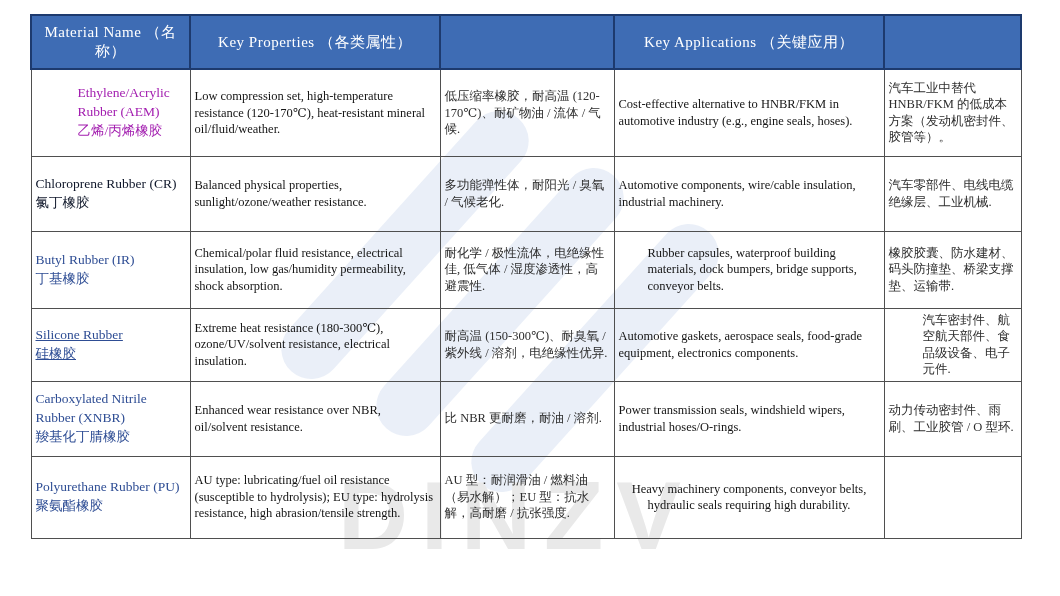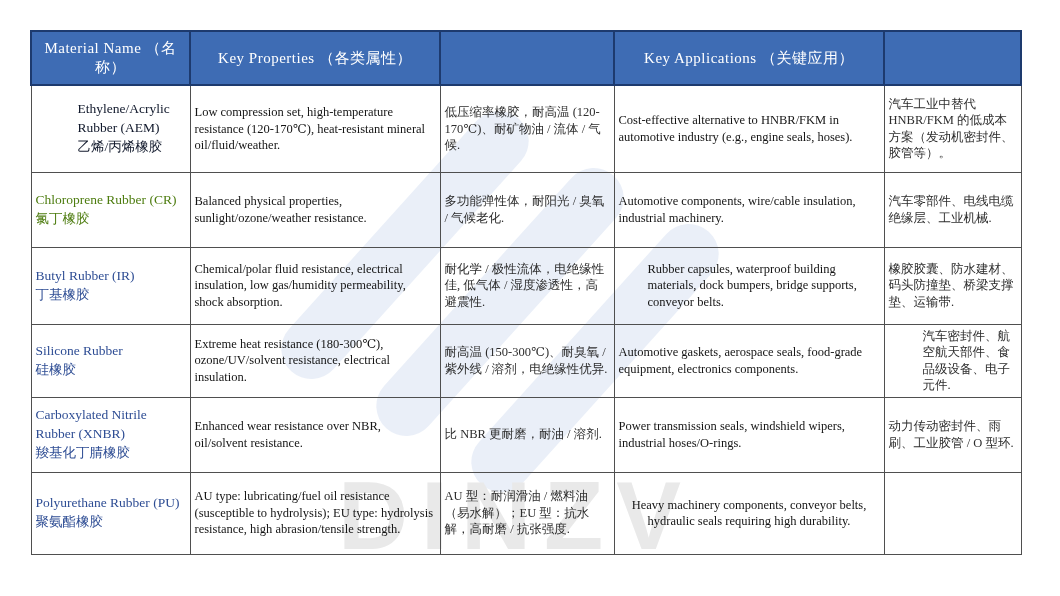--- a/index.html
+++ b/index.html
@@ -22,21 +22,21 @@
   .s3 { left: 245px; top: 118px; }
 
   
   .wm-text {
     position: absolute; left: 338px; top: 460px; z-index: 0;
     font-family: "Liberation Sans", "DejaVu Sans", sans-serif;
     font-weight: bold; font-size: 97px; letter-spacing: 13px;
   }
 
   table {
-    position: absolute; left: 30px; top: 30px; width: 990px; z-index: 1;
+    position: absolute; left: 30px; top: 14px; width: 990px; z-index: 1;
     border-collapse: collapse; table-layout: fixed;
   }
   th {
     color: #ffffff; font-weight: normal; font-size: 15px;
     padding: 7px 3px; text-align: center; letter-spacing: 0.5px;
   }
   td {
     vertical-align: middle; padding: 2px 4px;
     font-size: 12.5px; color: #141414; line-height: 1.32;
     background: transparent; word-wrap: break-word;
@@ -69,51 +69,51 @@
       <tr style="height:38px">
         <th style="background: rgb(62, 108, 180); border: 2px solid rgb(29, 58, 110);">Material Name （名称）</th>
         <th style="background: rgb(62, 108, 180); border: 2px solid rgb(29, 58, 110);">Key Properties （各类属性）</th>
         <th style="background: rgb(62, 108, 180); border: 2px solid rgb(29, 58, 110);"></th>
         <th style="background: rgb(62, 108, 180); border: 2px solid rgb(29, 58, 110);">Key Applications （关键应用）</th>
         <th style="background: rgb(62, 108, 180); border: 2px solid rgb(29, 58, 110);"></th>
       </tr>
     </thead>
     <tbody>
       <tr style="height:87px">
-        <td class="mat" style="border: 1px solid rgb(79, 79, 79); color: #0f172a; padding-left: 46px;">
+        <td class="mat" style="border: 1px solid rgb(79, 79, 79); color: #a21caf; padding-left: 46px;">
           <span class="mat-en">Ethylene/Acrylic Rubber (AEM)</span>
           <span class="mat-zh">乙烯/丙烯橡胶</span>
         </td>
         <td style="border: 1px solid rgb(79, 79, 79); margin-top: 12px;">Low compression set, high-temperature resistance (120-170℃), heat-resistant mineral oil/fluid/weather.</td>
         <td class="zh" style="border: 1px solid rgb(79, 79, 79);">低压缩率橡胶，耐高温 (120-170℃)、耐矿物油 / 流体 / 气候.</td>
         <td style="border: 1px solid rgb(79, 79, 79);">Cost-effective alternative to HNBR/FKM in automotive industry (e.g., engine seals, hoses).</td>
         <td class="zh" style="border: 1px solid rgb(79, 79, 79);">汽车工业中替代 HNBR/FKM 的低成本方案（发动机密封件、胶管等）。</td>
       </tr>
       <tr style="height:75px">
-        <td class="mat" style="border: 1px solid rgb(79, 79, 79); color: #4d7c0f;">
+        <td class="mat" style="border: 1px solid rgb(79, 79, 79); color: #0f172a;">
           <span class="mat-en">Chloroprene Rubber (CR)</span>
           <span class="mat-zh">氯丁橡胶</span>
         </td>
         <td style="border: 1px solid rgb(79, 79, 79);">Balanced physical properties, sunlight/ozone/weather resistance.</td>
         <td class="zh" style="border: 1px solid rgb(79, 79, 79);">多功能弹性体，耐阳光 / 臭氧 / 气候老化.</td>
         <td style="border: 1px solid rgb(79, 79, 79);">Automotive components, wire/cable insulation, industrial machinery.</td>
         <td class="zh" style="border: 1px solid rgb(79, 79, 79);">汽车零部件、电线电缆绝缘层、工业机械.</td>
       </tr>
       <tr style="height:77px">
         <td class="mat" style="border: 1px solid rgb(79, 79, 79); color: rgb(46, 77, 148); margin-top: 36px;">
           <span class="mat-en">Butyl Rubber (IR)</span>
           <span class="mat-zh">丁基橡胶</span>
         </td>
         <td style="border: 1px solid rgb(79, 79, 79);">Chemical/polar fluid resistance, electrical insulation, low gas/humidity permeability, shock absorption.</td>
         <td class="zh" style="border: 1px solid rgb(79, 79, 79);">耐化学 / 极性流体，电绝缘性佳, 低气体 / 湿度渗透性，高避震性.</td>
         <td style="border: 1px solid rgb(79, 79, 79); padding-left: 33px;">Rubber capsules, waterproof building materials, dock bumpers, bridge supports, conveyor belts.</td>
         <td class="zh" style="border: 1px solid rgb(79, 79, 79);">橡胶胶囊、防水建材、码头防撞垫、桥梁支撑垫、运输带.</td>
       </tr>
       <tr style="height:73px">
-        <td class="mat" style="border: 1px solid rgb(79, 79, 79); color: rgb(46, 77, 148);">
+        <td class="mat" style="border: 1px solid rgb(79, 79, 79); color: rgb(46, 77, 148); text-decoration: underline;">
           <span class="mat-en">Silicone Rubber</span>
           <span class="mat-zh">硅橡胶</span>
         </td>
         <td style="border: 1px solid rgb(79, 79, 79);">Extreme heat resistance (180-300℃), ozone/UV/solvent resistance, electrical insulation.</td>
         <td class="zh" style="border: 1px solid rgb(79, 79, 79);">耐高温 (150-300℃)、耐臭氧 / 紫外线 / 溶剂，电绝缘性优异.</td>
         <td style="border: 1px solid rgb(79, 79, 79);">Automotive gaskets, aerospace seals, food-grade equipment, electronics components.</td>
         <td class="zh" style="border: 1px solid rgb(79, 79, 79); padding-left: 38px;">汽车密封件、航空航天部件、食品级设备、电子元件.</td>
       </tr>
       <tr style="height:75px">
         <td class="mat" style="border: 1px solid rgb(79, 79, 79); color: rgb(46, 77, 148);">

